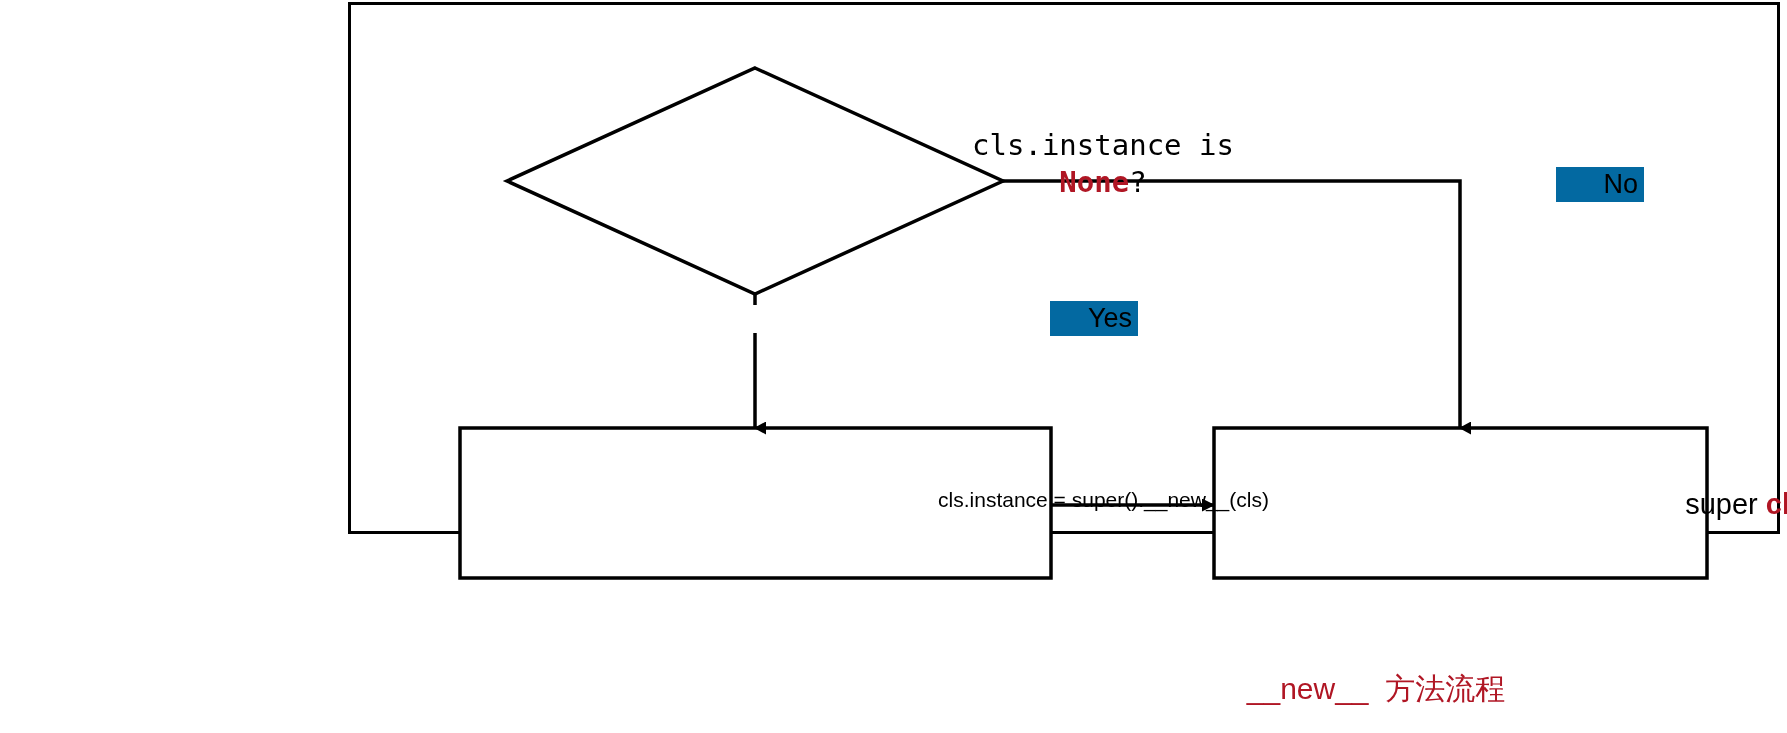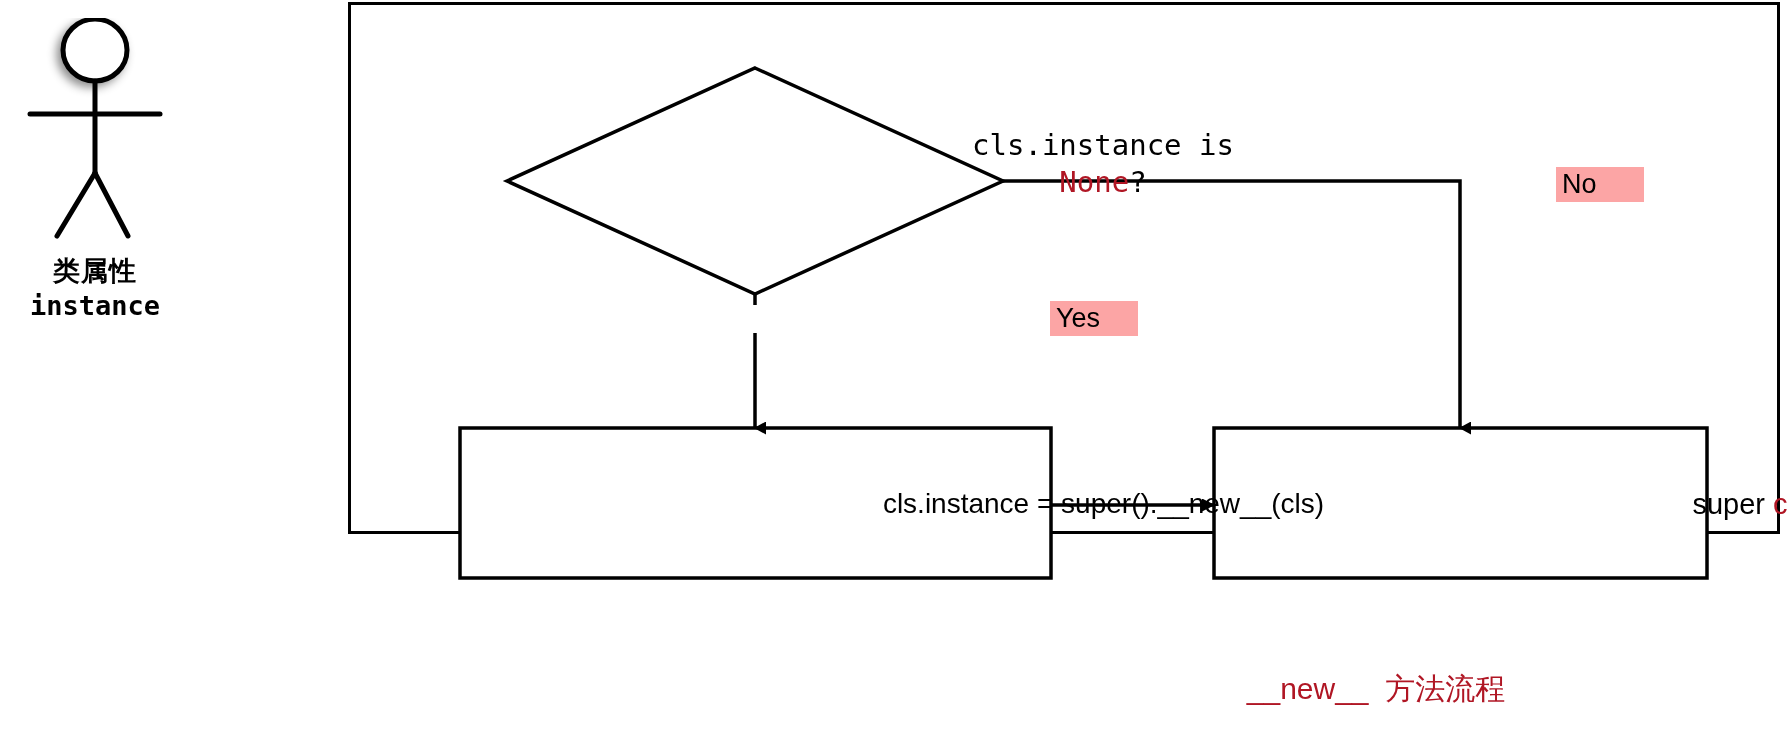--- a/index.html
+++ b/index.html
@@ -90,39 +90,39 @@
     width: 496px;
     font-family: "DejaVu Sans Mono", monospace;
     font-size: 29px;
     line-height: 1.28;
   }
   #process-text {
     left: 457px;
     top: 483px;
     width: 591px;
     font-family: "Liberation Sans", sans-serif;
-    font-size: 28px;
+    font-size: 21px;
   }
   #return-text {
     left: 1211px;
     top: 483px;
     width: 493px;
     font-family: "Liberation Sans", sans-serif;
     font-size: 29px;
   }
-  .accent-red { color: #B01624; }
+  .accent-red { color: #B01624; font-weight: bold; }
   .ink-black { color: #000000; }
 
   .edge-label {
     position: absolute;
     font-family: "Liberation Sans", sans-serif;
     font-size: 27px;
     color: #000000;
-    background: #fca5a5;
-    text-align: left;
+    background: #0369a1;
+    text-align: right;
     pointer-events: none;
   }
   #label-no {
     left: 1205px;
     top: 162px;
     width: 76px;
     padding: 2px 6px;
   }
   #label-yes {
     left: 699px;
@@ -141,45 +141,20 @@
     font-size: 30px;
     color: #B01624;
     pointer-events: none;
   }
 </style>
 </head>
 <body>
 
 <div id="canvas">
 
-  <div id="actor-block">
-
-    <div id="actor-figure">
-      <svg width="200" height="230" viewBox="0 0 200 230" xmlns="http://www.w3.org/2000/svg">
-        <defs>
-          <filter id="headShadow" x="-50%" y="-50%" width="200%" height="200%">
-            <feDropShadow dx="-4" dy="4" stdDeviation="5" flood-color="#000000" flood-opacity="0.45"></feDropShadow>
-          </filter>
-        </defs>
-        <g fill="none" stroke="#000000" stroke-width="5" stroke-linecap="round">
-          <ellipse cx="95" cy="32" rx="32" ry="31" filter="url(#headShadow)" fill="#ffffff"></ellipse>
-          <line x1="95" y1="63" x2="95" y2="155"></line>
-          <line x1="30" y1="96" x2="160" y2="96"></line>
-          <line x1="95" y1="155" x2="57" y2="218"></line>
-          <line x1="95" y1="155" x2="128" y2="218"></line>
-        </g>
-      </svg>
-    </div>
-
-    <div id="actor-caption">
-      <span class="actor-line-cn">类属性</span>
-      <span class="actor-line-mono">instance</span>
-    </div>
-
-  </div>
 
   <div id="diagram-panel">
 
     <svg id="diagram-svg" width="1426" height="718" viewBox="0 0 1426 718" xmlns="http://www.w3.org/2000/svg">
       <defs>
         <marker id="arrowDown" markerWidth="13" markerHeight="13" refX="6.5" refY="11" orient="auto" markerUnits="userSpaceOnUse">
           <path d="M0,0 L13,0 L6.5,12 z" fill="#000000"></path>
         </marker>
         <marker id="arrowRight" markerWidth="13" markerHeight="13" refX="12" refY="6.5" orient="auto" markerUnits="userSpaceOnUse">
           <path d="M0,0 L13,6.5 L0,13 z" fill="#000000"></path>

